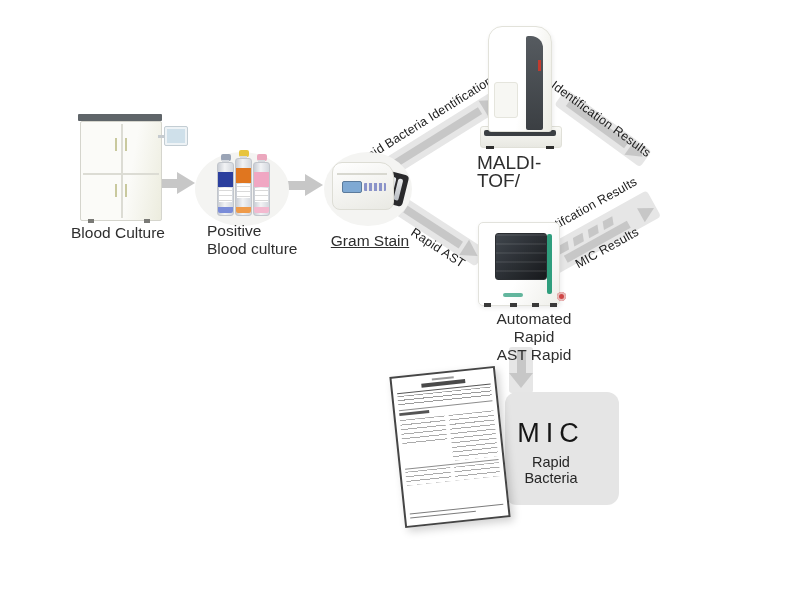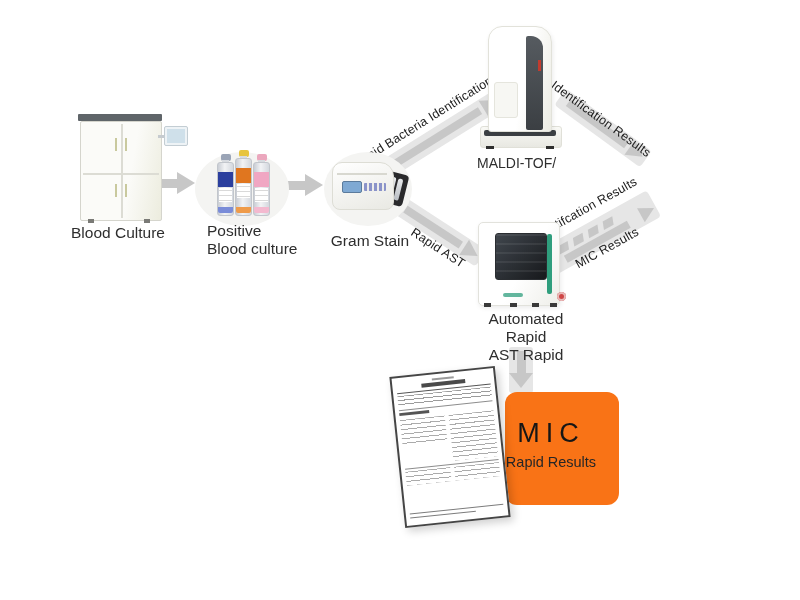--- a/index.html
+++ b/index.html
@@ -22,21 +22,21 @@
   .band .shead-r{position:absolute;right:2px;top:11px;width:0;height:0;border-top:8px solid transparent;
                  border-bottom:8px solid transparent;border-left:15px solid var(--arrow,#c7c7c7);}
   .vband{position:absolute;left:509px;top:347px;width:24px;height:46px;background:var(--band,#e6e6e6);border-radius:3px;}
   .vband .vshaft{position:absolute;left:50%;margin-left:-4.5px;width:9px;top:4px;height:22px;background:var(--arrow,#c7c7c7);}
   .vband .vhead{position:absolute;left:50%;margin-left:-12px;top:26px;width:0;height:0;
                 border-left:12px solid transparent;border-right:12px solid transparent;border-top:15px solid var(--arrow,#c7c7c7);}
   .rlabel{position:absolute;white-space:nowrap;font-size:12.5px;color:#1b1b1b;letter-spacing:.2px;}
 
   
   .nlabel{position:absolute;font-size:15.5px;line-height:18px;color:#2e2e2e;}
-  .nlabel.small{font-size:14px;}
+  .nlabel.small{font-size:19px;}
 
   
   .bc{left:70px;top:108px;width:104px;height:150px;}
   .bc-top{position:absolute;left:8px;top:6px;width:84px;height:7px;background:#5f6569;border-radius:1px;}
   .bc-body{position:absolute;left:10px;top:13px;width:80px;height:98px;background:linear-gradient(100deg,#fbfbf8 60%,#ececde);
            border:1px solid #d5d5cd;border-radius:2px;}
   .bc-vdiv{position:absolute;left:50%;top:2px;bottom:2px;width:2px;background:#dcdcd4;}
   .bc-hdiv{position:absolute;top:52%;left:2px;right:2px;height:2px;background:#dcdcd4;}
   .bc-handle{position:absolute;width:2px;height:13px;background:#c9c99e;}
   .bc-arm{position:absolute;left:88px;top:27px;width:10px;height:3px;background:#c6cbcf;}
@@ -99,21 +99,21 @@
   .ast-win{position:absolute;left:16px;top:10px;width:50px;height:45px;background:linear-gradient(135deg,#40464d,#17191c);
            border:1px solid #2a2d31;border-radius:3px;
            background-image:repeating-linear-gradient(to bottom,rgba(255,255,255,.07) 0 2px,transparent 2px 9px),
                             linear-gradient(135deg,#40464d,#17191c);}
   .ast-stripe{position:absolute;left:68px;top:11px;width:5px;height:60px;background:var(--ast-accent,#2f9e7d);border-radius:2px;}
   .ast-red{position:absolute;left:78px;top:69px;width:9px;height:9px;border-radius:50%;background:#cf4646;box-shadow:inset 0 0 0 2px #e7b9b9;}
   .ast-logo{position:absolute;left:24px;top:70px;width:20px;height:4px;background:var(--ast-accent,#2f9e7d);opacity:.75;border-radius:2px;}
   .ast-foot{position:absolute;top:87px;width:7px;height:4px;background:#3a3a3a;}
 
   
-  .micbox{position:absolute;left:505px;top:392px;width:114px;height:113px;background:#f97316;border-radius:12px;}
+  .micbox{position:absolute;left:505px;top:392px;width:114px;height:113px;background:#e5e5e5;border-radius:12px;}
   .mic-title{position:absolute;left:0;top:26px;width:92px;text-align:center;font-size:27px;letter-spacing:6px;color:#161616;}
   .mic-sub{position:absolute;left:0;top:62px;width:92px;text-align:center;font-size:14.5px;color:#262626;}
   .doc{position:absolute;left:397px;top:371px;width:102px;height:148px;background:#ffffff;border:2px solid #454545;
        transform:rotate(-6deg);box-shadow:3px 4px 8px rgba(0,0,0,.18);}
   .doc-in{position:absolute;inset:4px;display:flex;flex-direction:column;}
   .d-bar{background:#9a9a9a;height:2px;width:22px;margin:0 auto 2px auto;}
   .d-bar2{background:#4a4a4a;height:4px;width:44px;margin:0 auto;}
   .d-rule{height:1px;background:#555;margin:3px 0 2px 0;flex:none;}
   .d-rule.lt{background:#8d8d8d;}
   .d-meta{height:11px;background:repeating-linear-gradient(to bottom,#9b9b9b 0 1px,transparent 1px 4px);flex:none;}
@@ -166,21 +166,21 @@
   </div>
 
   <div class="rlabel" style="left:423px;top:122px;transform:translate(-50%,-50%) rotate(-32deg);">Rapid Bacteria Identification</div>
   <div class="rlabel" style="left:601px;top:119px;transform:translate(-50%,-50%) rotate(36deg);">Identification Results</div>
   <div class="rlabel" style="left:438px;top:248px;transform:translate(-50%,-50%) rotate(33deg);">Rapid AST</div>
   <div class="rlabel" style="left:585px;top:209px;transform:translate(-50%,-50%) rotate(-29deg);">Identifcation Results</div>
   <div class="rlabel" style="left:607px;top:248px;transform:translate(-50%,-50%) rotate(-29deg);">MIC Results</div>
 
   <div class="micbox">
     <div class="mic-title">MIC</div>
-    <div class="mic-sub">Rapid Results</div>
+    <div class="mic-sub">Rapid Bacteria</div>
   </div>
 
   <div class="doc">
     <div class="doc-in">
       <div style="flex:none;">
         <div class="d-bar"></div>
           <div class="d-bar2"></div>
       </div>
       <div class="d-rule"></div>
       <div class="d-meta"></div>
@@ -263,21 +263,21 @@
     <div class="gs-basket">
       <div class="gs-tube" style="left:4px;"></div>
         <div class="gs-tube" style="left:11px;"></div>
         <div class="gs-tube" style="left:18px;"></div>
     </div>
     <div class="gs-body">
       <div class="gs-lid"></div>
         <div class="gs-scr"></div>
       <div class="gs-btns"></div>
     </div>
-    <div class="nlabel" style="left:0;top:86px;width:100px;text-align:center;">Gram Stain</div>
+    <div class="nlabel" style="left:0;top:86px;width:100px;text-align:center;text-decoration:underline;">Gram Stain</div>
   </div>
 
   <div class="abs md">
     <div class="md-base"></div>
     <div class="md-stripe"></div>
     <div class="md-foot" style="left:10px;"></div>
     <div class="md-foot" style="left:70px;"></div>
     <div class="md-tower"></div>
     <div class="md-dark"></div>
     <div class="md-red"></div>
@@ -292,19 +292,19 @@
     <div class="ast-body">
       <div class="ast-win"></div>
       <div class="ast-stripe"></div>
       <div class="ast-red"></div>
       <div class="ast-logo"></div>
     </div>
     <div class="ast-foot" style="left:14px;"></div>
     <div class="ast-foot" style="left:40px;"></div>
     <div class="ast-foot" style="left:62px;"></div>
     <div class="ast-foot" style="left:80px;"></div>
-    <div class="nlabel" style="left:4px;top:94px;width:104px;text-align:center;">
+    <div class="nlabel" style="left:12px;top:94px;width:104px;text-align:center;">
       <div>Automated Rapid</div>
       <div>AST Rapid</div>
     </div>
   </div>
 
 </div>
 
 </body></html>

